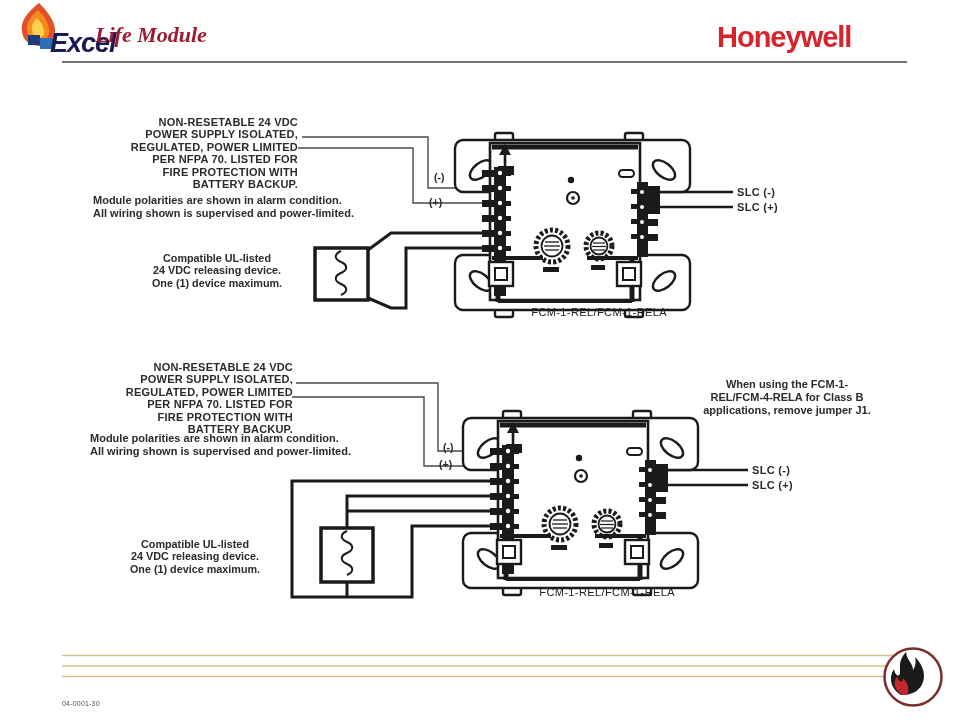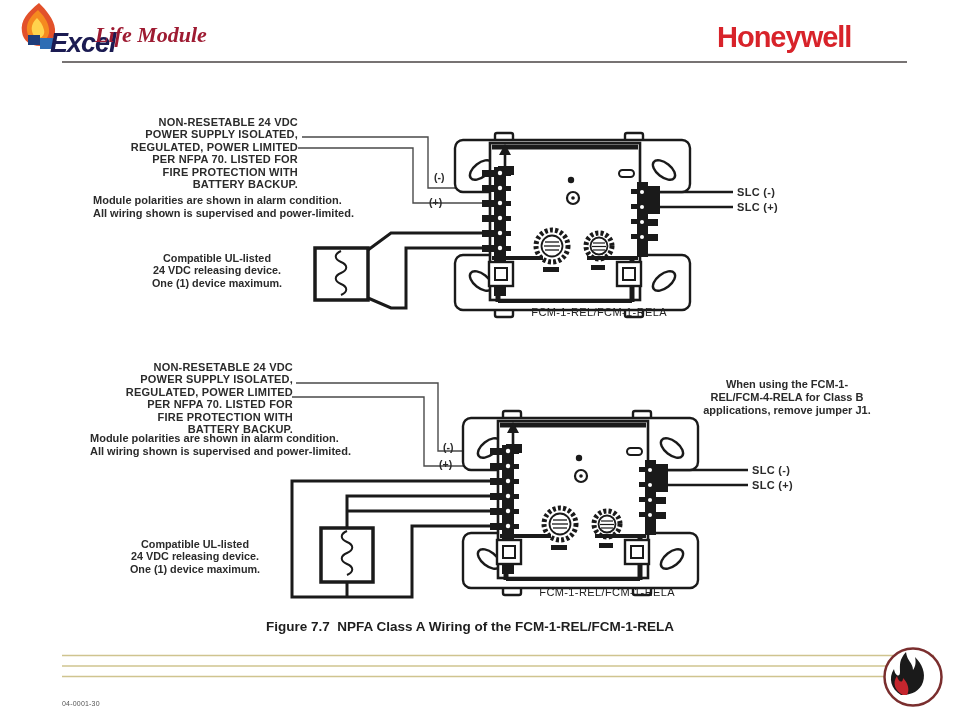--- a/index.html
+++ b/index.html
@@ -231,18 +231,17 @@
 <div class="txt dev-note" style="left:109px;top:538px;width:172px;">
   <div>Compatible UL-listed</div>
   <div>24 VDC releasing device.</div>
   <div>One (1) device maximum.</div>
 </div>
 <div class="txt pm-label" style="left:443px;top:441px;">(-)</div>
 <div class="txt pm-label" style="left:439px;top:458px;">(+)</div>
 <div class="txt slc-label" style="left:752px;top:464px;">SLC (-)</div>
 <div class="txt slc-label" style="left:752px;top:479px;">SLC (+)</div>
 <div class="txt mod-label" style="left:485px;top:586px;width:190px;">FCM-1-REL/FCM-1-RELA</div>
-<div class="txt fig-caption" style="left:180px;top:619px;width:580px;">Figure 7.7  NPFA Class A Wiring of the FCM-1-REL/FCM-1-RELA</div>
 
 <div class="txt footer-company" style="left:62px;top:691px;margin-top:32px;">HONEYWELL BUILDING SOLUTIONS</div>
 <div class="txt footer-doc" style="left:62px;top:700px;">04-0001-30</div>
 
 </div>
 
 </body></html>

